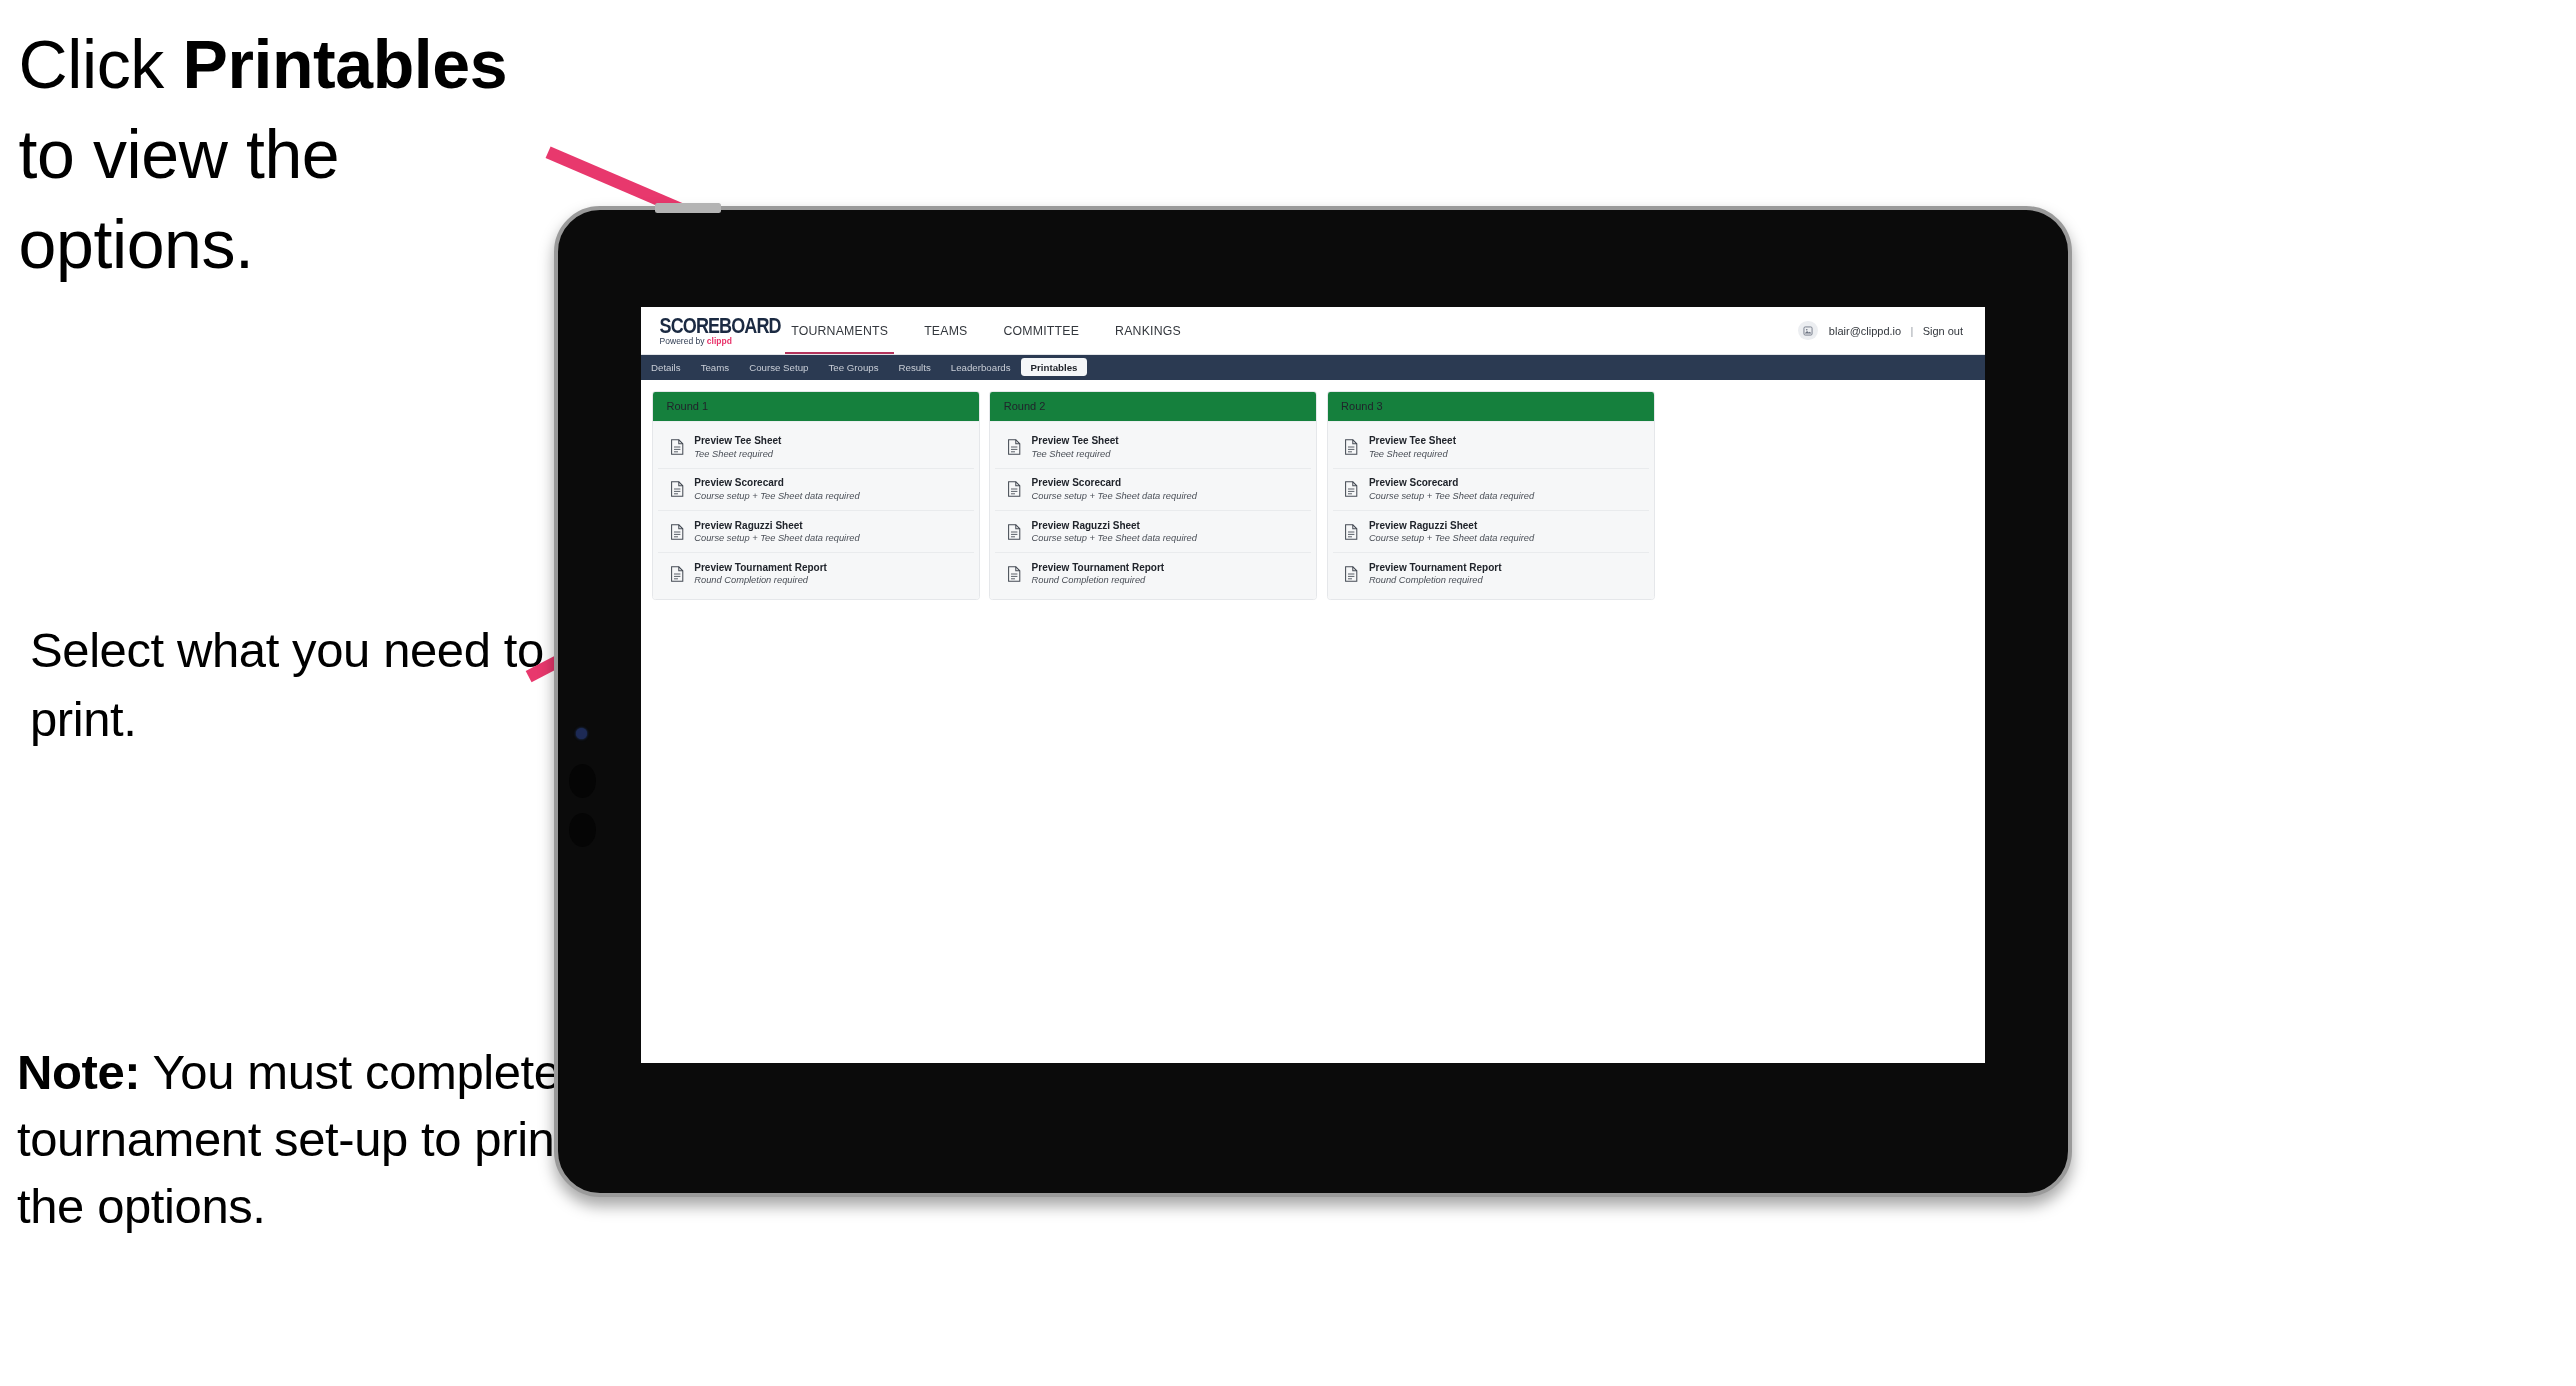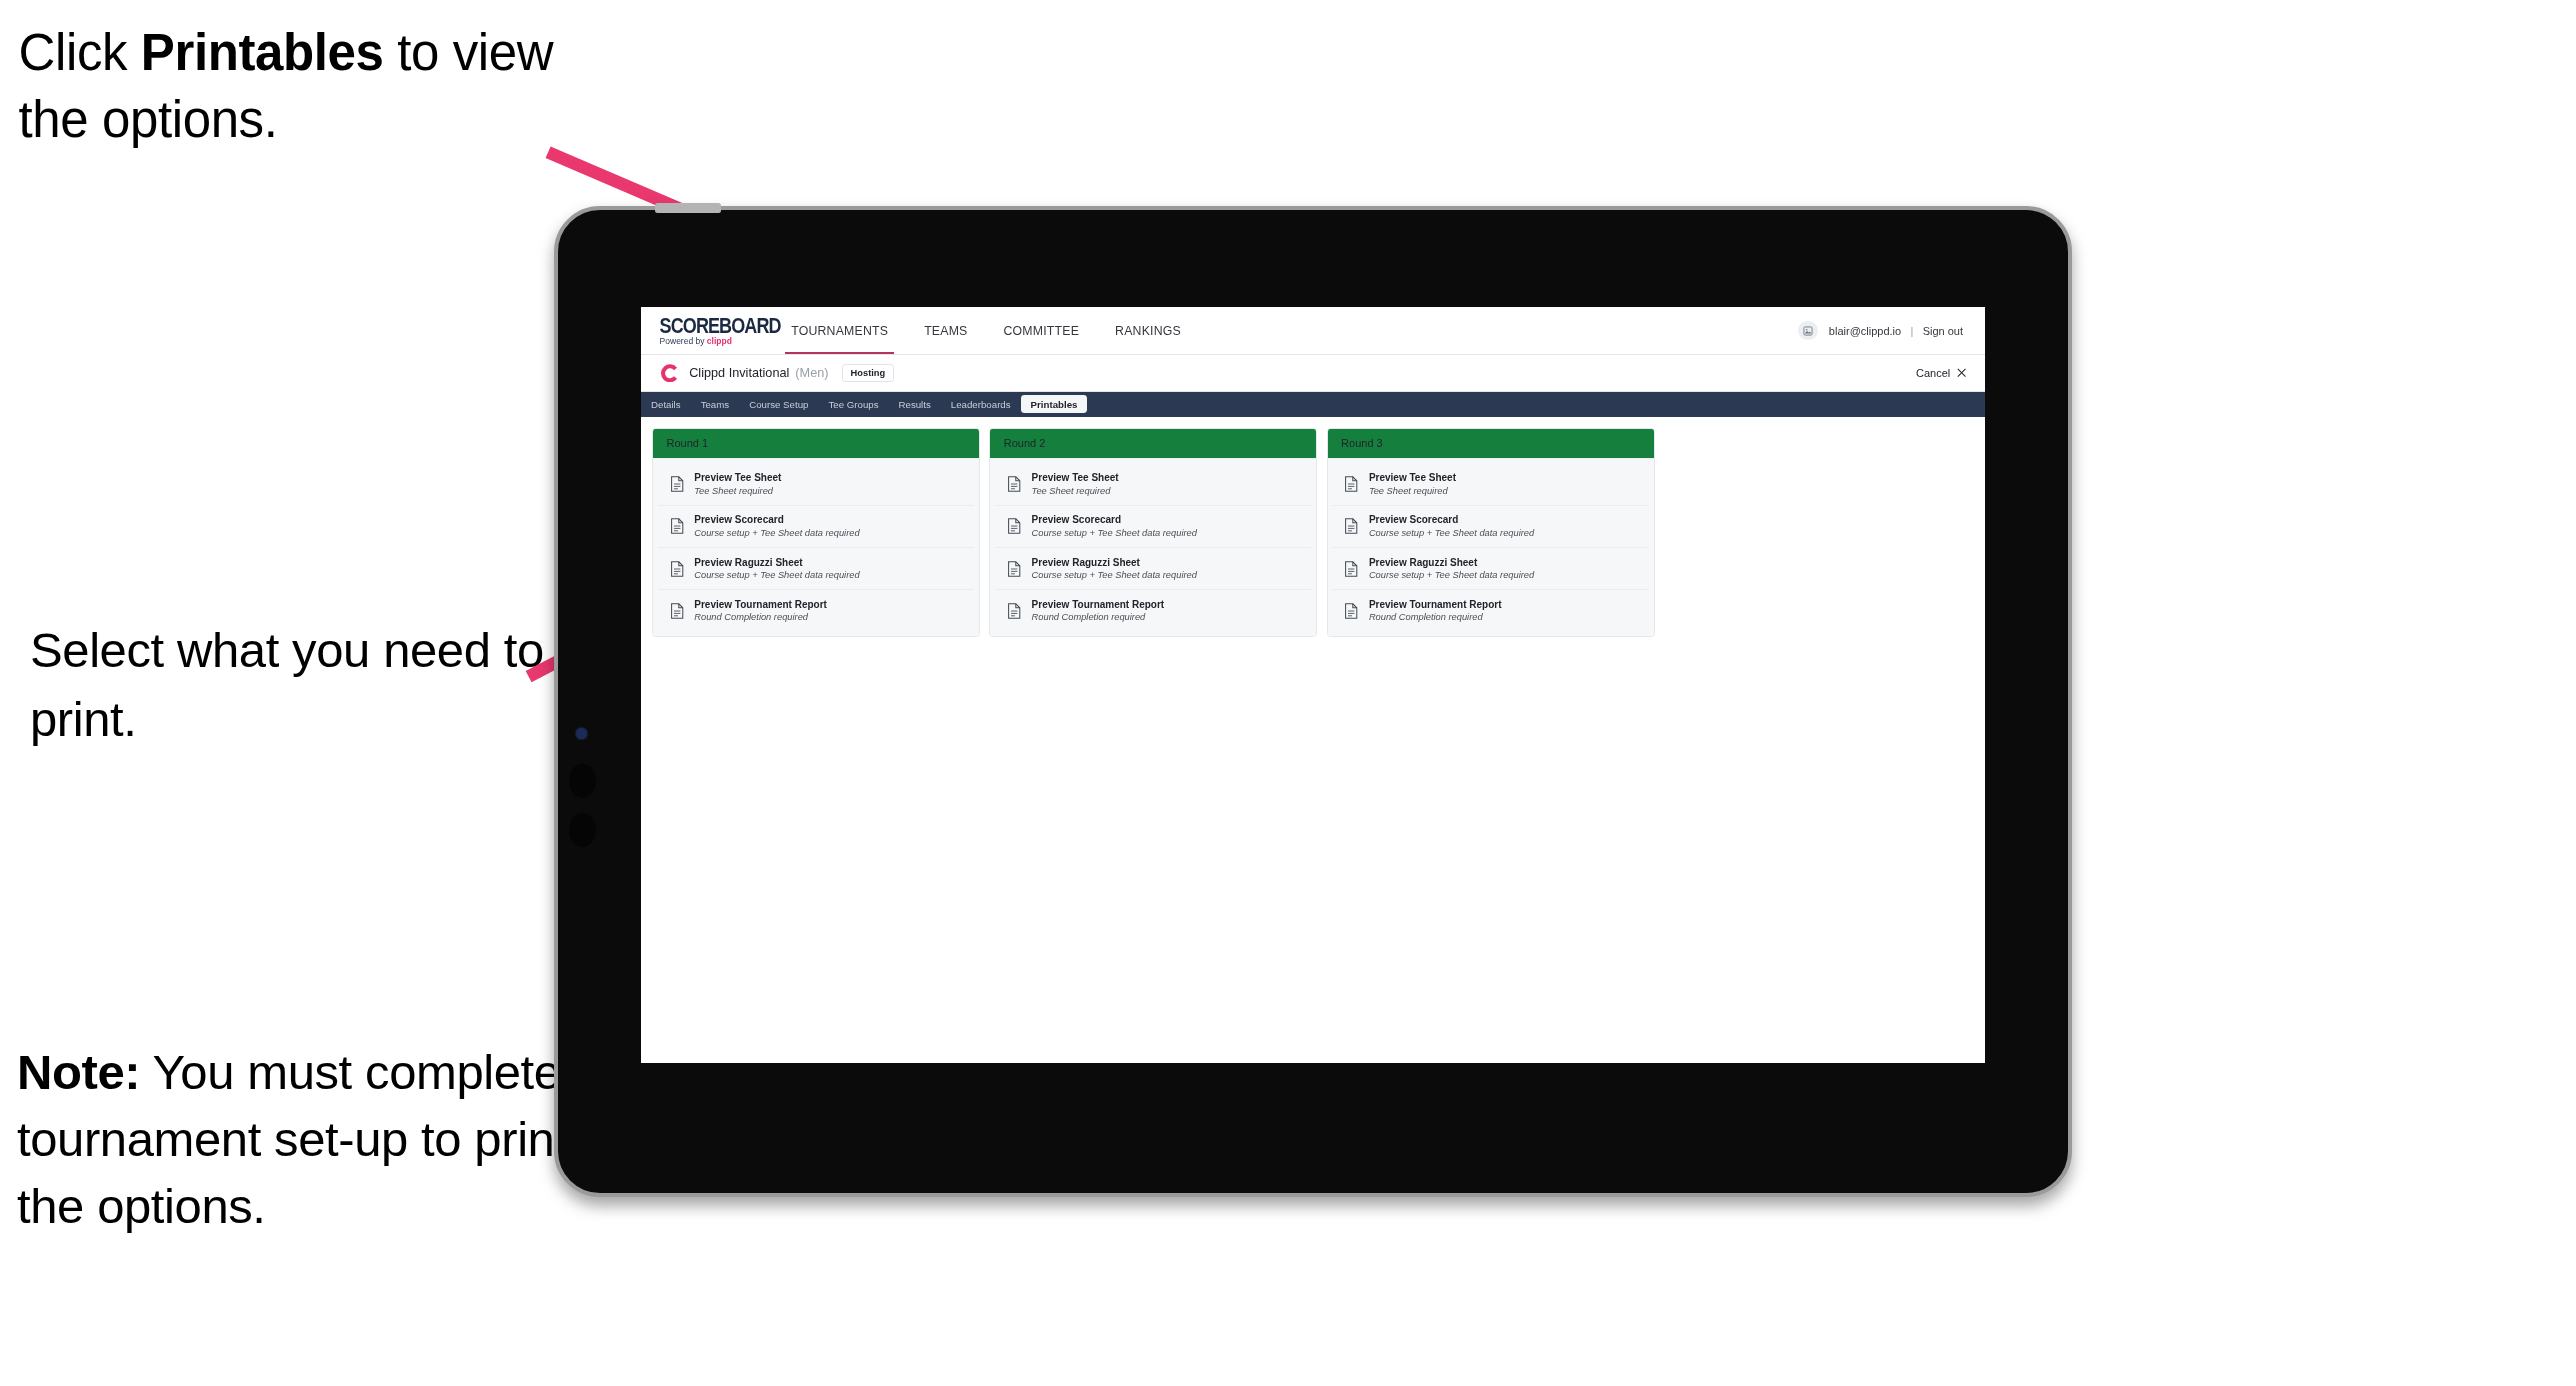--- a/index.html
+++ b/index.html
@@ -10,21 +10,21 @@
   }
 
   
   .annot{
     position:absolute;
     color:#000;
     font-family:"Liberation Sans", sans-serif;
     font-weight:400;
     letter-spacing:-0.4px;
   }
-  #annot-top{ left:18.6px; top:18.6px; font-size:51px; line-height:1.33; width:558px;}
+  #annot-top{ left:18.6px; top:18.6px; font-size:68px; line-height:1.33; width:558px;}
   #annot-mid{ left:30px; top:616px; font-size:49px; line-height:1.40; width:524px;}
   #annot-note{ left:17px; top:1039px; font-size:49px; line-height:1.37; width:677px;}
   .annot b{font-weight:700;}
 
   
   .arrow-svg{position:absolute;left:0;top:0;width:2576px;height:1386px;pointer-events:none;}
 
   
   #tablet{
     position:absolute;left:554px;top:206px;width:1518px;height:991px;
@@ -151,36 +151,20 @@
               <circle cx="6" cy="6" r="1.3" fill="#6b7280"></circle>
               <path d="M2.5 12 L6.5 8 L9 10.5 L11 9 L13.5 12 Z" fill="#6b7280"></path>
             </svg>
         </div>
         <div id="user-email">blair@clippd.io</div>
         <div id="sep">|</div>
         <div id="signout">Sign out</div>
       </div>
     </div>
 
-    <div id="eventbar">
-      <div id="event-logo">
-        <svg width="18.6" height="18.6" viewBox="0 0 24 24">
-            <path d="M20 6.5A9 9 0 1 0 20 17.5" fill="none" stroke="#e8336a" stroke-width="5.2" stroke-linecap="butt"></path>
-          </svg>
-      </div>
-      <div id="event-name">Clippd Invitational</div>
-      <div id="event-gender">(Men)</div>
-      <div id="hosting-chip">Hosting</div>
-      <div id="cancel-btn">
-        <span>Cancel</span>
-        <svg width="9.3" height="9.3" viewBox="0 0 12 12">
-            <path d="M1 1 L11 11 M11 1 L1 11" stroke="#20242b" stroke-width="1.3" fill="none"></path>
-          </svg>
-      </div>
-    </div>
 
     <div id="tabbar">
       <div class="tab">Details</div>
       <div class="tab">Teams</div>
       <div class="tab">Course Setup</div>
       <div class="tab">Tee Groups</div>
       <div class="tab">Results</div>
       <div class="tab">Leaderboards</div>
       <div class="tab active">Printables</div>
     </div>

